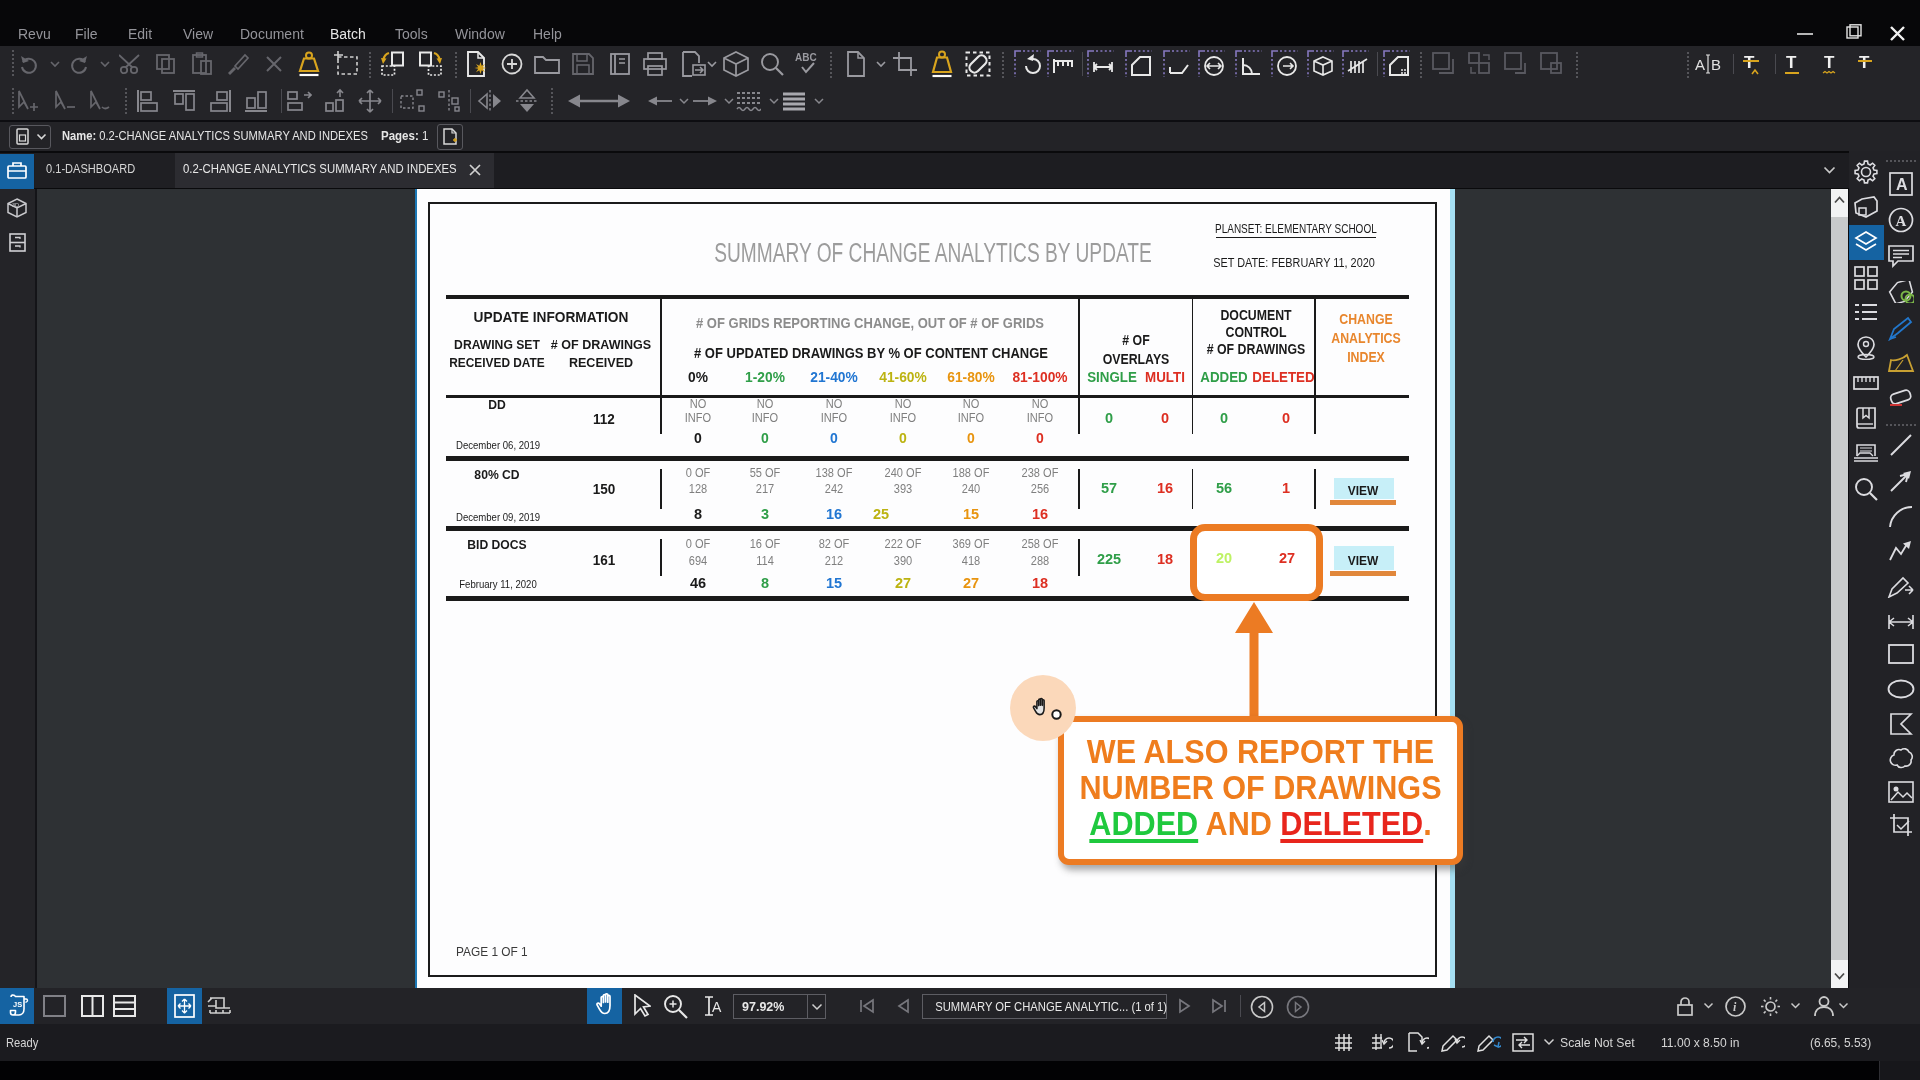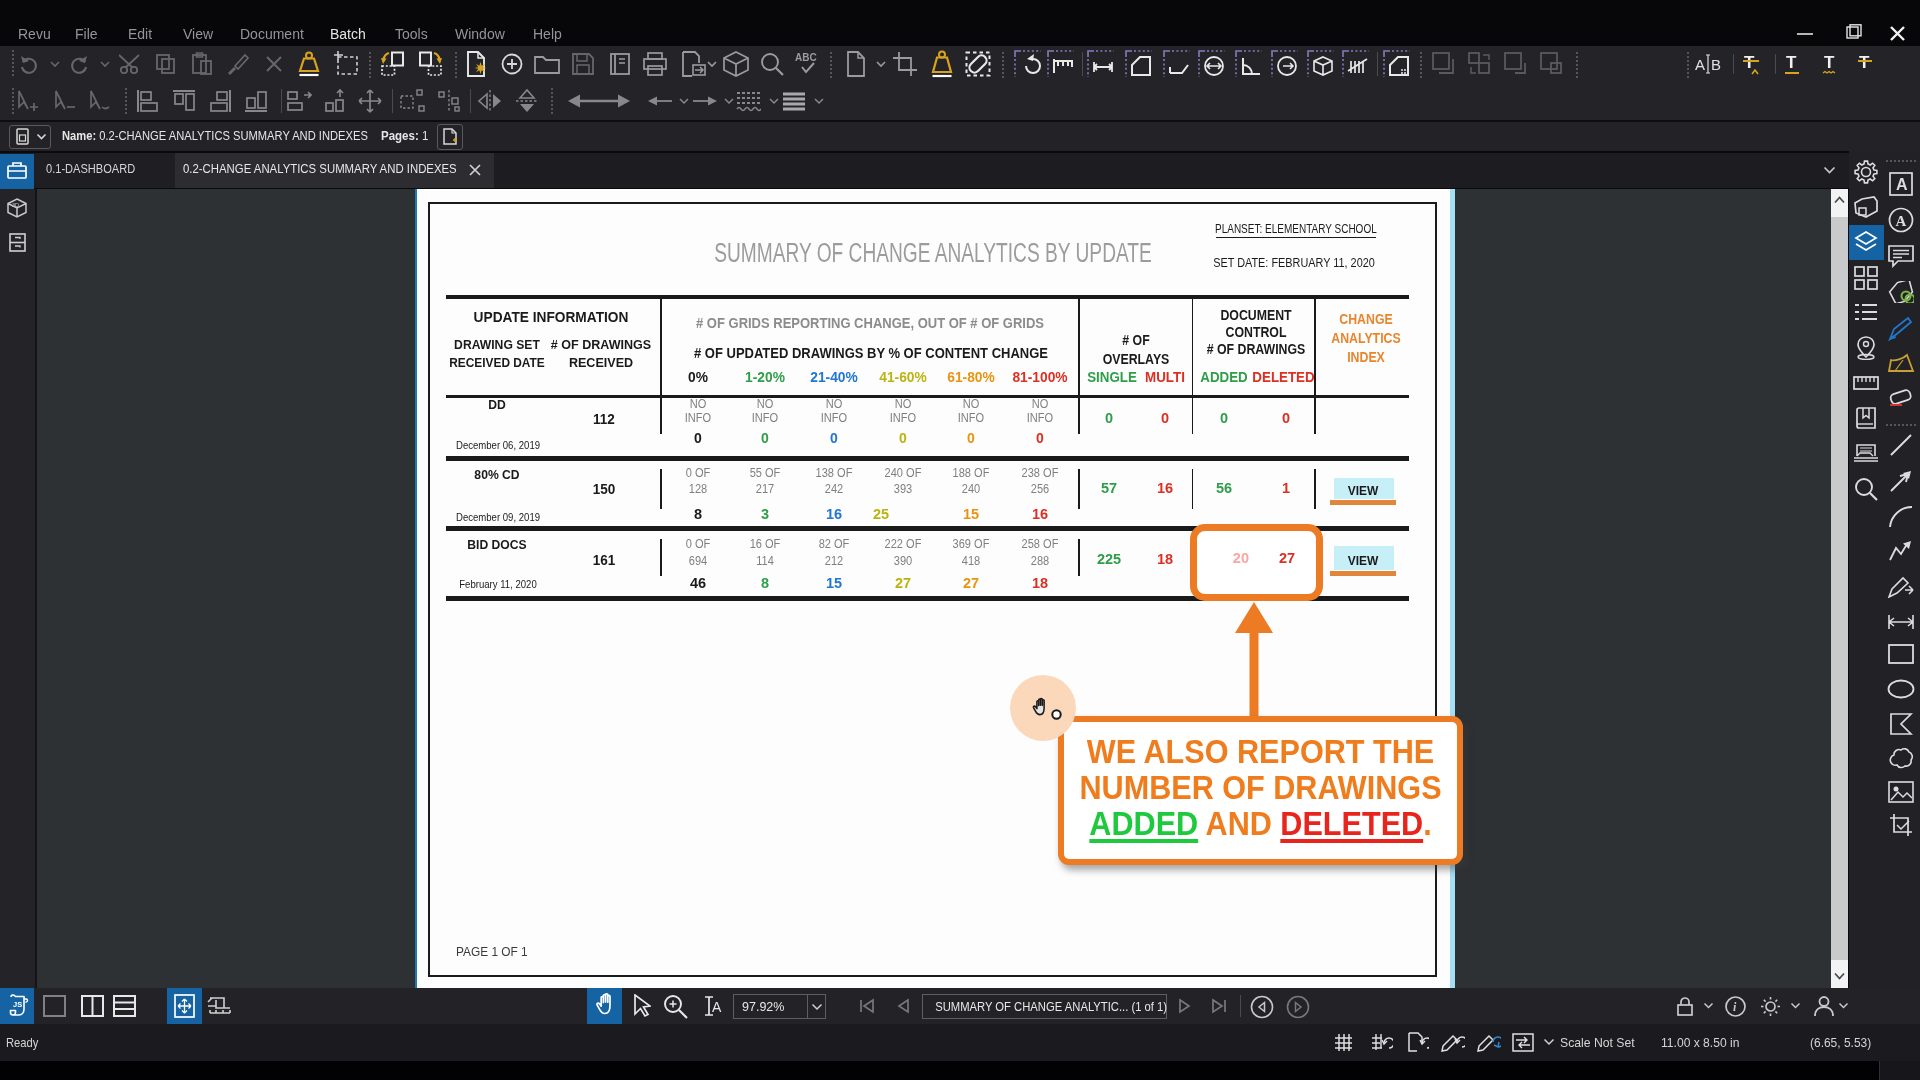--- a/index.html
+++ b/index.html
@@ -631,21 +631,21 @@
 <div style="position:absolute;top:538px;font-size:12px;color:#7f7f7f;font-weight:400;white-space:nowrap;line-height:1;left:1010.0px;width:60px;text-align:center;transform:scaleX(0.92);transform-origin:center top;">258 OF</div>
 <div style="position:absolute;top:555px;font-size:12px;color:#7f7f7f;font-weight:400;white-space:nowrap;line-height:1;left:1010.0px;width:60px;text-align:center;transform:scaleX(0.92);transform-origin:center top;">288</div>
 <div style="position:absolute;top:575.5px;font-size:14.5px;color:#dd2f22;font-weight:700;white-space:nowrap;line-height:1;left:1010.0px;width:60px;text-align:center;">18</div>
 <div style="position:absolute;top:552px;font-size:14.5px;color:#2f9e48;font-weight:700;white-space:nowrap;line-height:1;left:1084.0px;width:50px;text-align:center;">225</div>
 <div style="position:absolute;top:552px;font-size:14.5px;color:#dd2f22;font-weight:700;white-space:nowrap;line-height:1;left:1140.0px;width:50px;text-align:center;">18</div>
 <div style="position:absolute;left:1334px;top:546px;width:60px;height:23.5px;background:#c7eff8"></div>
 <div style="position:absolute;top:554px;font-size:13px;color:#1a1a1a;font-weight:700;white-space:nowrap;line-height:1;left:1332.0px;width:62px;text-align:center;transform:scaleX(0.92);transform-origin:center top;">VIEW</div>
 <div style="position:absolute;left:1330px;top:571px;width:66px;height:4.5px;background:#e1873b"></div>
 <div style="position:absolute;top:946px;font-size:12.5px;color:#3a3a3a;font-weight:400;white-space:nowrap;line-height:1;left:456px;transform:scaleX(0.95);transform-origin:left top;">PAGE 1 OF 1</div>
 <div style="position:absolute;left:1190px;top:524px;width:133px;height:77px;background:#fff;border:7px solid #ec7b23;border-radius:15px"></div>
-<div style="position:absolute;top:551px;font-size:14.5px;color:#fca5a5;font-weight:700;white-space:nowrap;line-height:1;left:1199.0px;width:50px;text-align:right;">20</div>
+<div style="position:absolute;top:551px;font-size:14.5px;color:#bef264;font-weight:700;white-space:nowrap;line-height:1;left:1199.0px;width:50px;text-align:center;">20</div>
 <div style="position:absolute;top:551px;font-size:14.5px;color:#dd2f22;font-weight:700;white-space:nowrap;line-height:1;left:1262.0px;width:50px;text-align:center;">27</div>
 <svg style="position:absolute;left:1230px;top:600px" width="48" height="118" viewBox="0 0 48 118">
     <path d="M24 2 L43 33 L28.5 33 L28.5 117 L19.5 117 L19.5 33 L5 33 Z" fill="#ec7b23"></path>
   </svg>
 <div style="position:absolute;left:1058px;top:716px;width:405px;height:149px;background:#fff;border:6.5px solid #ec7b23;border-radius:11px;box-shadow:3px 5px 7px rgba(60,60,60,0.45)"></div>
 <div style="position:absolute;left:1058px;top:733px;width:405px;text-align:center;font-size:34px;font-weight:700;line-height:36px;color:#ef7d1d;transform:scaleX(0.90);transform-origin:center top;white-space:nowrap">WE ALSO REPORT THE<br>NUMBER OF DRAWINGS<br><span style="color:#1fc93e;text-decoration:underline;text-underline-offset:4px;text-decoration-thickness:4px">ADDED</span> AND <span style="color:#e8251c;text-decoration:underline;text-underline-offset:4px;text-decoration-thickness:4px">DELETED</span>.</div>
 <div style="position:absolute;left:1010px;top:675px;width:66px;height:66px;border-radius:50%;background:radial-gradient(circle, #fbd8ba 0%, #fbd8ba 72%, rgba(251,216,186,0) 100%)"></div>
 <svg style="position:absolute;left:1031px;top:697px" width="34" height="30" viewBox="0 0 34 30">
     <g transform="scale(0.82)" stroke="#1a1a1a" stroke-width="1.9" fill="#e4e4e4" stroke-linejoin="round" stroke-linecap="round">
 <path d="M7.2 12.5 L7.2 5.6 C7.2 4.2 9.4 4.2 9.4 5.6 L9.4 10.5 L9.4 3.6 C9.4 2.2 11.6 2.2 11.6 3.6 L11.6 10 L11.6 2.8 C11.6 1.4 13.8 1.4 13.8 2.8 L13.8 10.2 L13.8 4.4 C13.8 3 16 3 16 4.4 L16 13.5 C16 18.5 14.2 21.5 10.8 21.5 C8.2 21.5 7.0 20 5.6 17.4 L3.2 13.2 C2.2 11.5 4.4 10.3 5.6 12 L7.2 14.2 Z"></path>
@@ -839,21 +839,21 @@
 <svg style="position:absolute;left:663px;top:994px" width="26" height="26" viewBox="0 0 26 26">
     <circle cx="10" cy="10" r="8" fill="none" stroke="#e8e8e8" stroke-width="1.9"></circle>
     <path d="M16 16 L24 24" stroke="#e8e8e8" stroke-width="2.2"></path>
     <path d="M10 6.5 L10 13.5 M6.5 10 L13.5 10" stroke="#e8e8e8" stroke-width="1.5"></path>
   </svg>
 <svg style="position:absolute;left:700px;top:995px" width="22" height="23" viewBox="0 0 22 23">
     <path d="M5 2 L13 2 M9 2 L9 20 M5 20 L13 20" stroke="#e8e8e8" stroke-width="1.7"></path>
     <text x="12" y="17" font-size="14" fill="#e8e8e8" font-family="Liberation Sans">A</text>
   </svg>
 <div style="position:absolute;left:733px;top:994px;width:93px;height:25px;border:1px solid #5d5d63;background:#232327"></div>
-<div style="position:absolute;top:1001px;font-size:12.5px;color:#e8e8e8;font-weight:400;white-space:nowrap;line-height:1;left:742px;">97.92%</div>
+<div style="position:absolute;top:1001px;font-size:12.5px;color:#e8e8e8;font-weight:700;white-space:nowrap;line-height:1;left:742px;">97.92%</div>
 <div style="position:absolute;left:807px;top:994px;width:19px;height:25px;border-left:1px solid #5d5d63"></div>
 <svg style="position:absolute;left:811px;top:1003px" width="12" height="8" viewBox="0 0 12 8">
     <path d="M1.5 1.5 L6 6 L10.5 1.5" fill="none" stroke="#d0d0d0" stroke-width="1.5"></path>
   </svg>
 <svg style="position:absolute;left:858px;top:998px" width="18" height="16" viewBox="0 0 18 16">
     <path d="M3 2 L3 14 M15 2 L6 8 L15 14 Z" fill="none" stroke="#77777d" stroke-width="1.7"></path>
   </svg>
 <svg style="position:absolute;left:896px;top:998px" width="14" height="16" viewBox="0 0 14 16">
     <path d="M12 2 L3 8 L12 14 Z" fill="none" stroke="#77777d" stroke-width="1.7"></path>
   </svg>

